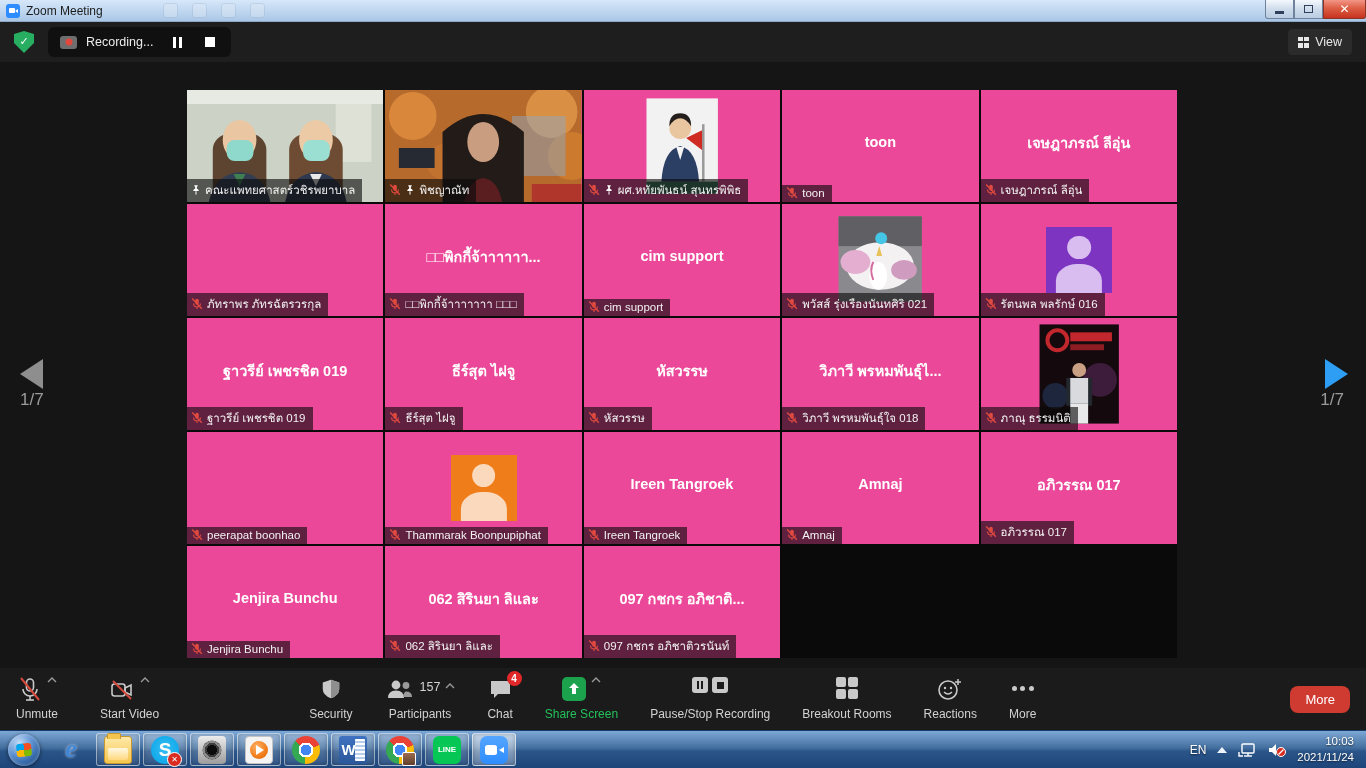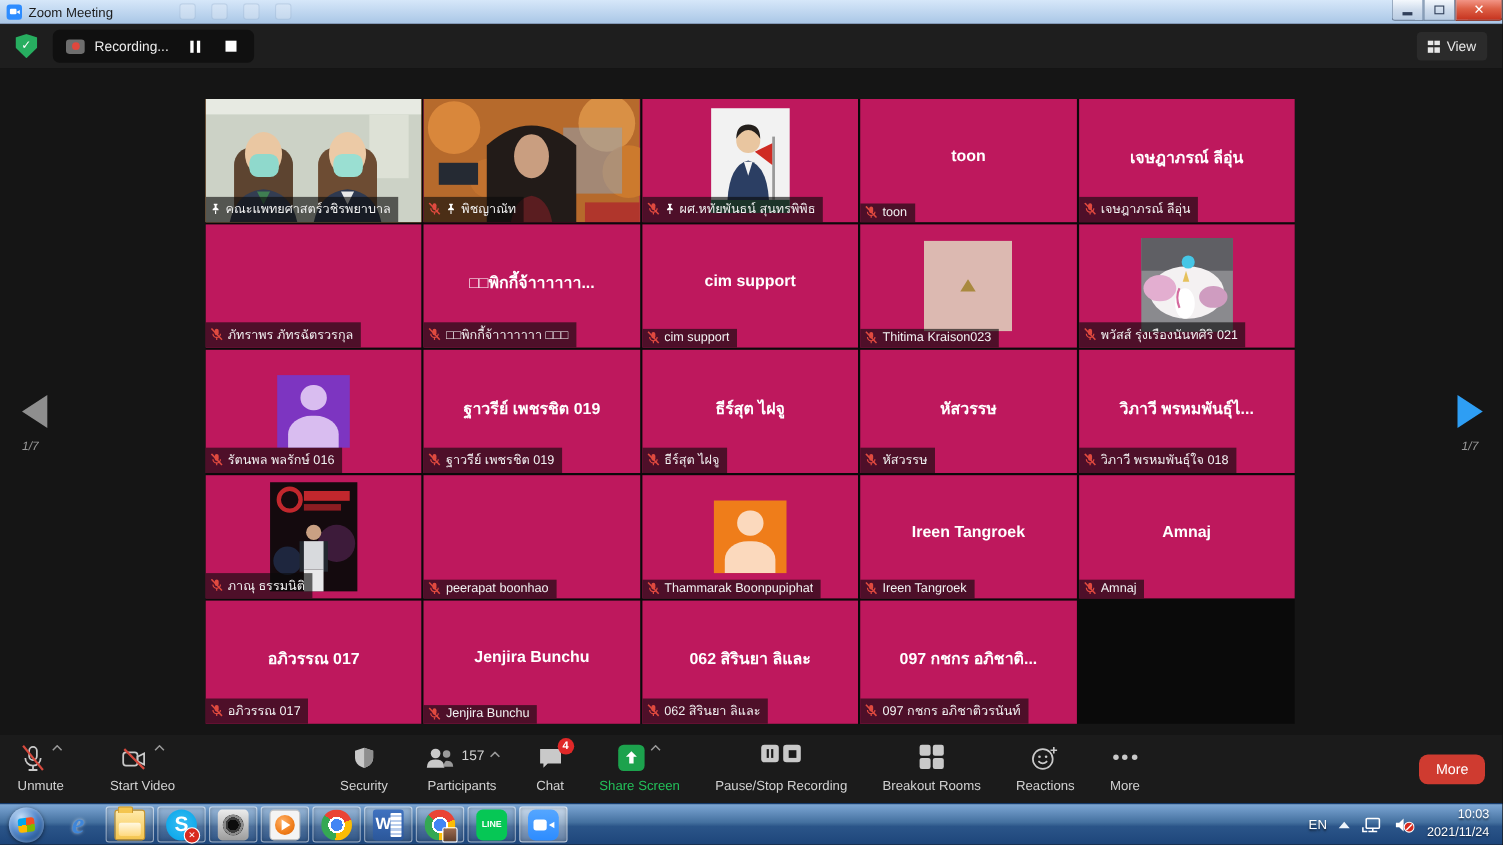--- a/index.html
+++ b/index.html
@@ -38,21 +38,21 @@
   .stop-glyph { width:10px; height:10px; background:#fff; }
   .view-button { position:absolute; right:14px; top:7px; background:#2b2b2b; border-radius:4px; height:26px;
     display:flex; align-items:center; gap:6px; padding:0 10px; color:#e8e8e8; font-size:12.5px; cursor:pointer; }
   .grid-icon { width:11px; height:11px; display:grid; grid-template-columns:1fr 1fr; gap:1.5px; }
   .grid-icon i { background:#e8e8e8; }
 
   
   .stage { position:relative; height:606px; background:#151515; }
   .gallery { position:absolute; left:187px; top:28px; width:990px; display:grid;
     grid-template-columns:repeat(5,1fr); grid-template-rows:repeat(5,112px); gap:2px; background:#0a0a0a; }
-  .tile { position:relative; background:#be185d; overflow:hidden; cursor:pointer; }
+  .tile { position:relative; background:#ec4899; overflow:hidden; cursor:pointer; }
   .tile.active { outline:3px solid #b7d957; outline-offset:-3px; }
   .media { position:absolute; inset:0; display:flex; align-items:center; justify-content:center; }
   .mv { display:none; }
   .media svg.mv { position:absolute; inset:0; width:100%; height:100%; }
   .tile[data-type="video-duo"]   .mv-video-duo   { display:block; }
   .tile[data-type="video-single"].media-x,
   .tile[data-type="video-single"] .mv-video-single{ display:block; }
   .tile[data-type="photo"]   .mv-photo   { display:block; }
   .tile[data-type="avatar"]  .mv-avatar  { display:block; }
   .tile[data-type="pink"]    .mv-pink    { display:block; }
@@ -69,21 +69,21 @@
   .center-name { position:absolute; inset:0 6px 8px 6px; display:flex; align-items:center; justify-content:center;
     color:#fff; font-weight:bold; font-size:14.5px; white-space:nowrap; overflow:hidden; z-index:2; }
   .name-label { position:absolute; left:0; bottom:0; max-width:95%; background:rgba(10,10,10,.62);
     display:flex; align-items:center; gap:4px; padding:2px 7px 3px 4px; z-index:3; }
   .name-text { color:#f1f1f1; font-size:11.5px; white-space:nowrap; overflow:hidden; text-overflow:ellipsis; }
 
   
   .page-prev, .page-next { position:absolute; top:297px; width:0; height:0; cursor:pointer; }
   .page-prev { left:20px; border-top:15px solid transparent; border-bottom:15px solid transparent; border-right:23px solid #8e8e8e; }
   .page-next { right:18px; border-top:15px solid transparent; border-bottom:15px solid transparent; border-left:23px solid #2e9ef4; }
-  .page-count { position:absolute; top:338px; color:#9a9a9a; font-size:11px;font-style:italic; }
+  .page-count { position:absolute; top:328px; color:#9a9a9a; font-size:17px; }
   .page-count.left { left:20px; } .page-count.right { right:22px; }
 
   
   .toolbar { height:62px; background:#1b1b1b; display:flex; align-items:center; padding:0 16px; position:relative; }
   .tb-item { display:flex; flex-direction:column; align-items:center; gap:4px; color:#d2d2d2; font-size:12px; cursor:pointer; position:relative; }
   .tb-iconrow { display:flex; align-items:flex-start; gap:5px; height:26px; }
   .tb-group-left { display:flex; gap:42px; }
   .tb-group-center { display:flex; gap:32px; margin-left:150px; align-items:flex-end; }
   .tb-label { white-space:nowrap; }
   .share-label { color:#23c05a; }
@@ -400,38 +400,20 @@
         <path d="M2.6 5.4 a3.4 3.4 0 0 0 6.8 0" fill="none" stroke="#e04a3f" stroke-width="1.1"></path>
         <line x1="6" y1="9" x2="6" y2="11" stroke="#e04a3f" stroke-width="1.1"></line>
         <line x1="1.2" y1="0.6" x2="10.8" y2="10.8" stroke="#e04a3f" stroke-width="1.4"></line>
       </svg>
 
       <span class="name-text">cim support</span>
     </div>
   </div>
 
 
-  <div class="tile" data-type="pink">
-    <div class="media">
-
-      <div class="mv mv-pink"></div>
-
-    </div>
-
-    <div class="name-label">
-      <svg class="mic-icon" viewBox="0 0 12 12" width="12" height="12">
-        <rect x="4.2" y="0.8" width="3.6" height="6" rx="1.8" fill="#e04a3f"></rect>
-        <path d="M2.6 5.4 a3.4 3.4 0 0 0 6.8 0" fill="none" stroke="#e04a3f" stroke-width="1.1"></path>
-        <line x1="6" y1="9" x2="6" y2="11" stroke="#e04a3f" stroke-width="1.1"></line>
-        <line x1="1.2" y1="0.6" x2="10.8" y2="10.8" stroke="#e04a3f" stroke-width="1.4"></line>
-      </svg>
-
-      <span class="name-text">Thitima Kraison023</span>
-    </div>
-  </div>
 
   <div class="tile" data-type="unicorn">
     <div class="media">
 
       <svg class="mv mv-unicorn" viewBox="0 0 198 112">
         <rect x="57" y="12" width="84" height="86" fill="#8a8a8e"></rect>
         <rect x="57" y="12" width="84" height="30" fill="#5f5f64"></rect>
         <ellipse cx="99" cy="62" rx="34" ry="24" fill="#f4f1f2"></ellipse>
         <ellipse cx="74" cy="58" rx="15" ry="12" fill="#e3aed0"></ellipse>
         <ellipse cx="123" cy="66" rx="13" ry="10" fill="#cf9cc0"></ellipse>

